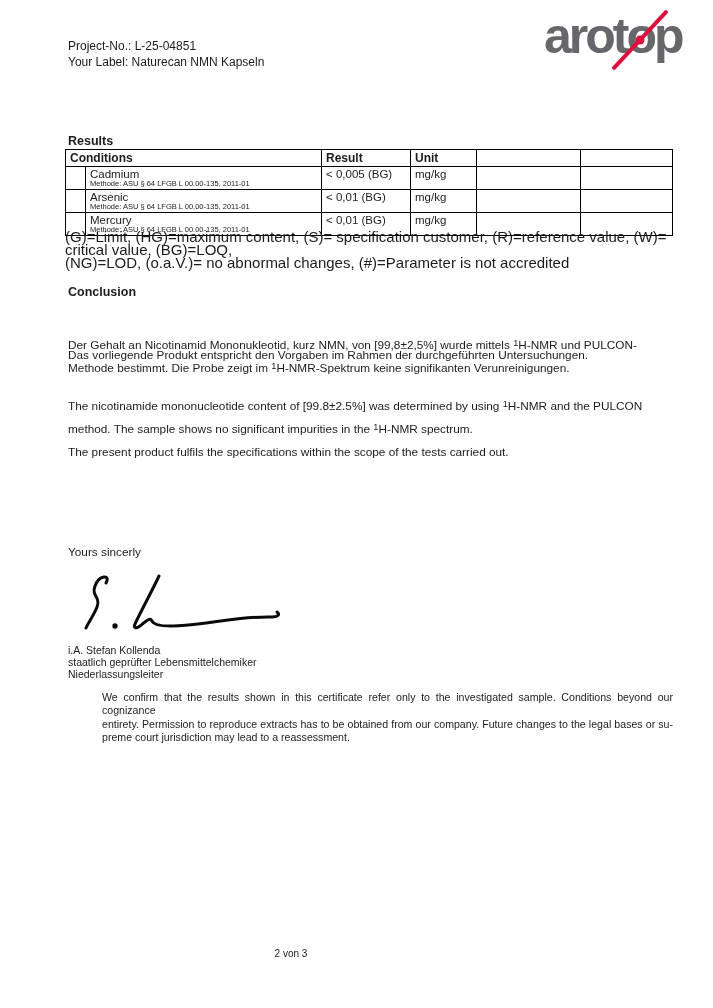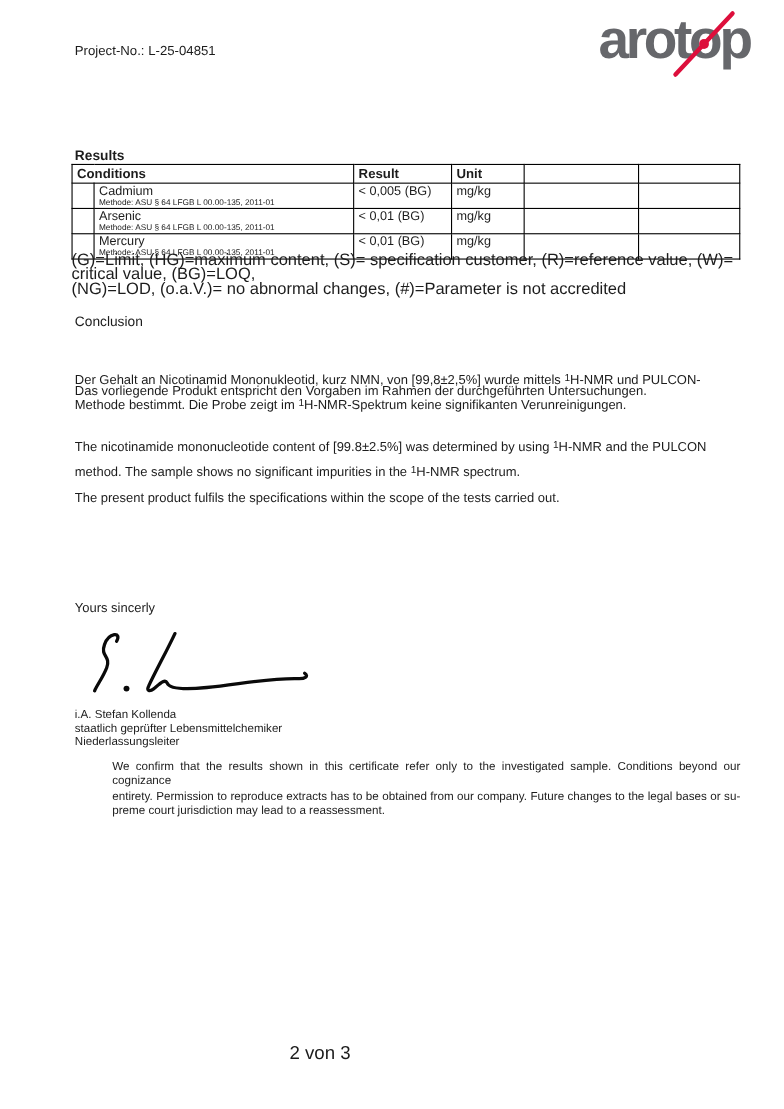--- a/index.html
+++ b/index.html
@@ -30,44 +30,45 @@
   table.results th { font-size:12px; font-weight:bold; text-align:left; height:15px; padding:1px 2px 1px 4px; }
   table.results td { height:19px; padding:1px 2px 1px 4px; font-size:11.5px; }
   td.indent-cell { padding:0; }
   .param-name { font-size:11.5px; line-height:12px; }
   .param-method { font-size:7.5px; line-height:8px; color:#222; white-space:nowrap; }
   td.result-cell, td.unit-cell, th.result-col, th.unit-col { padding-left:6px; }
 
   .legend { position:absolute; left:65px; top:230px; width:610px; font-size:15px; line-height:13px; }
 
   
-  .conclusion-heading { position:absolute; left:68px; top:285px; font-size:12.5px; font-weight:normal; }
+  .conclusion-heading { position:absolute; left:68px; top:285px; font-size:12.5px; font-weight:bold; }
   .para { position:absolute; left:68px; width:612px; font-size:11.8px; line-height:21.5px; }
   .p-de1 { top:299px;margin-top:36px; }
   .p-de2 { top:345px; }
   .p-en1 { top:396px; }
   .p-en2 { top:442px; }
 
   .closing { position:absolute; left:68px; top:545px; font-size:11.8px;text-align:center; }
 
   .signature { position:absolute; left:78px; top:572px; width:220px; height:75px; }
 
   .name-block { position:absolute; left:68px; top:644px; font-size:10.5px; line-height:12px; }
 
   .disclaimer { position:absolute; left:65px; top:691px; width:608px; font-size:10.6px; line-height:13.4px; }
   .disclaimer .line { text-align:justify; text-align-last:justify;margin-left:37px; }
   .disclaimer .line:last-child { text-align:left; text-align-last:left; }
 
-  .page-footer { position:absolute; left:0; top:948px; width:582px; text-align:center; font-size:17px; }
+  .page-footer { position:absolute; left:0; top:948px; width:582px; text-align:center; font-size:10px; }
 </style>
 </head>
 <body>
 
 <div class="doc-header">
   <div>Project-No.: L-25-04851</div>
+  <div>Your Label: Naturecan NMN Kapseln</div>
 </div>
 
 <div class="logo">
   <div class="logo-text"><span>arot</span><span class="logo-o"><span>o</span><span class="logo-dot"></span></span><span>p</span></div>
   <div class="logo-slash"></div>
 </div>
 
 <div class="results-heading">Results</div>
 
 <table class="results">

